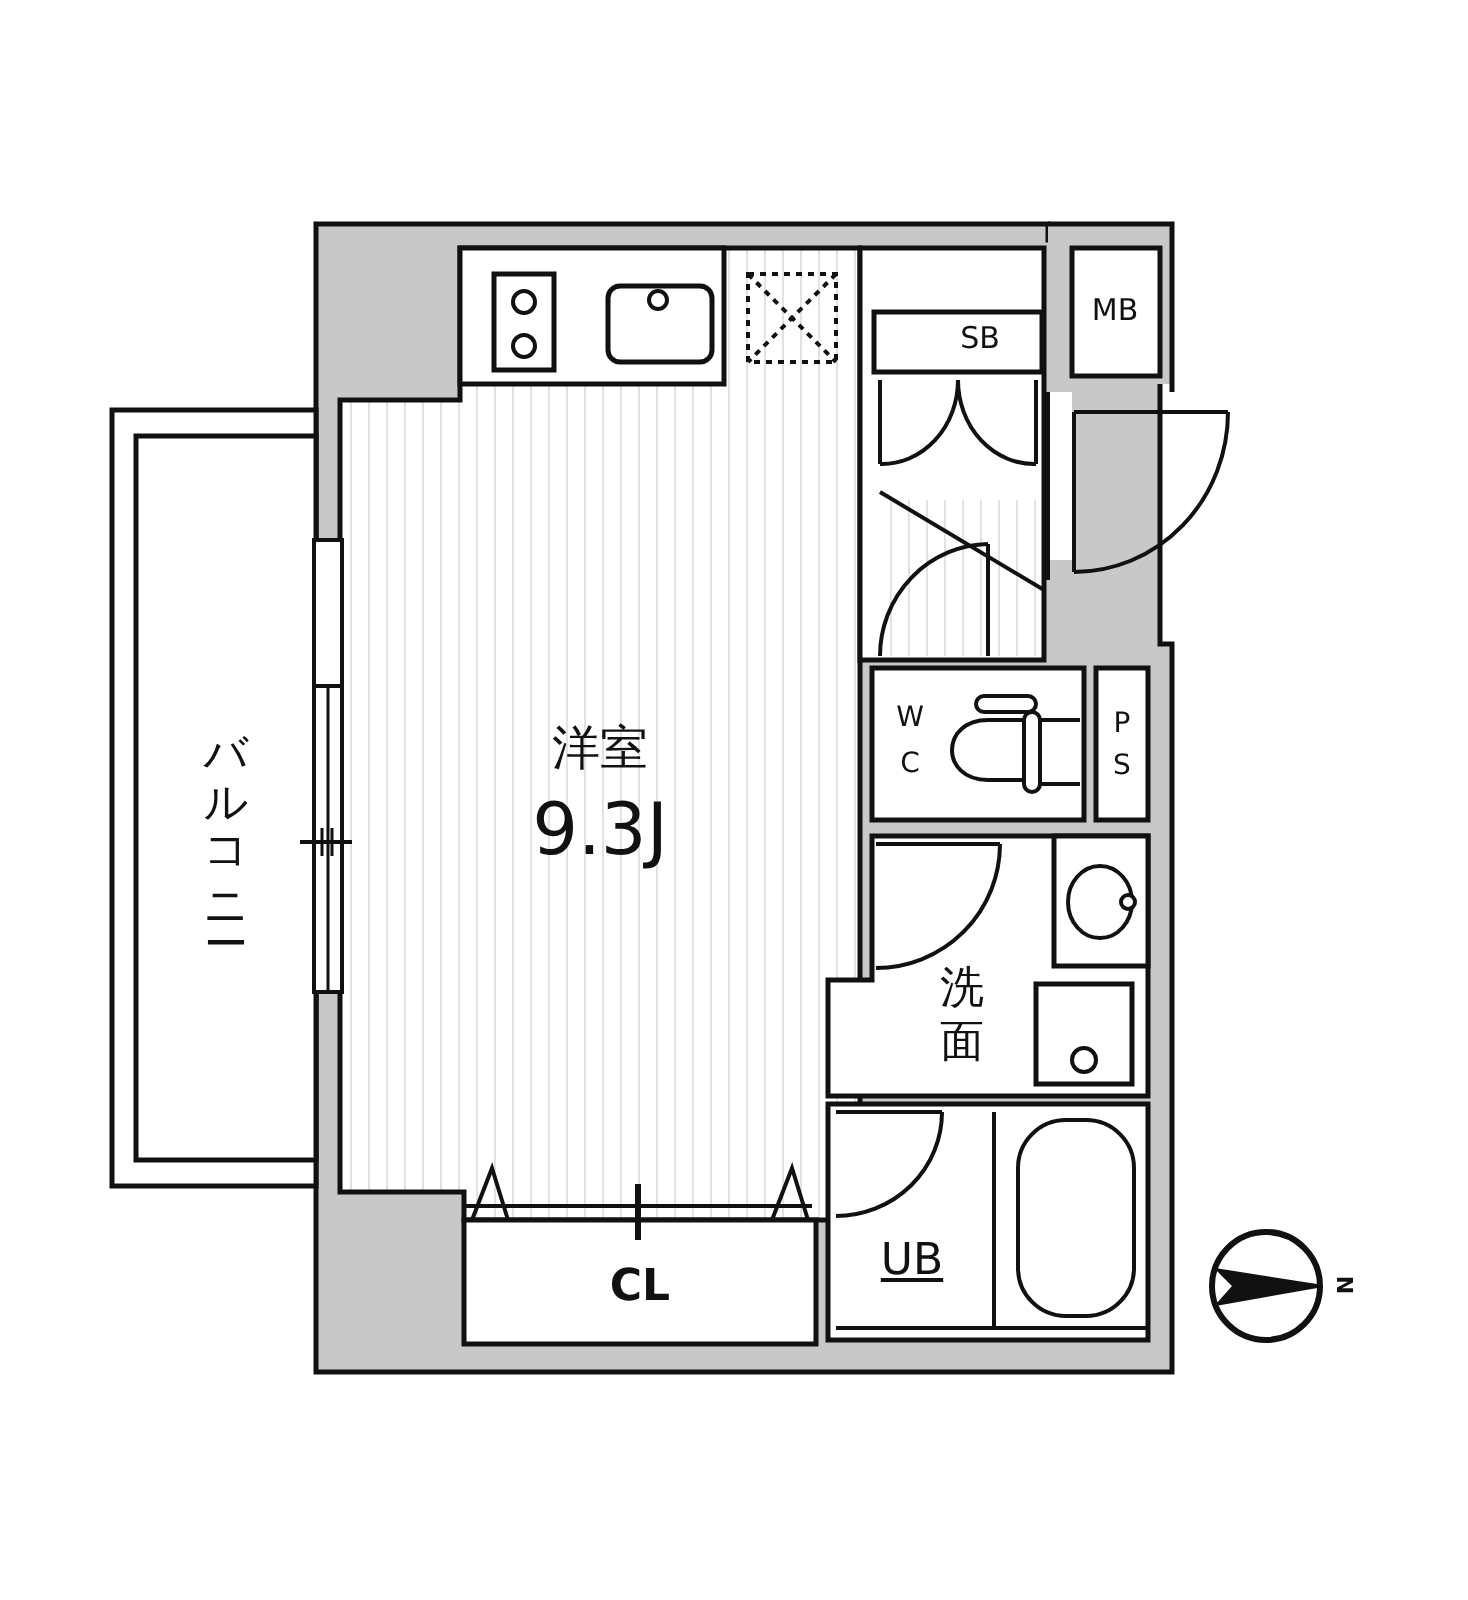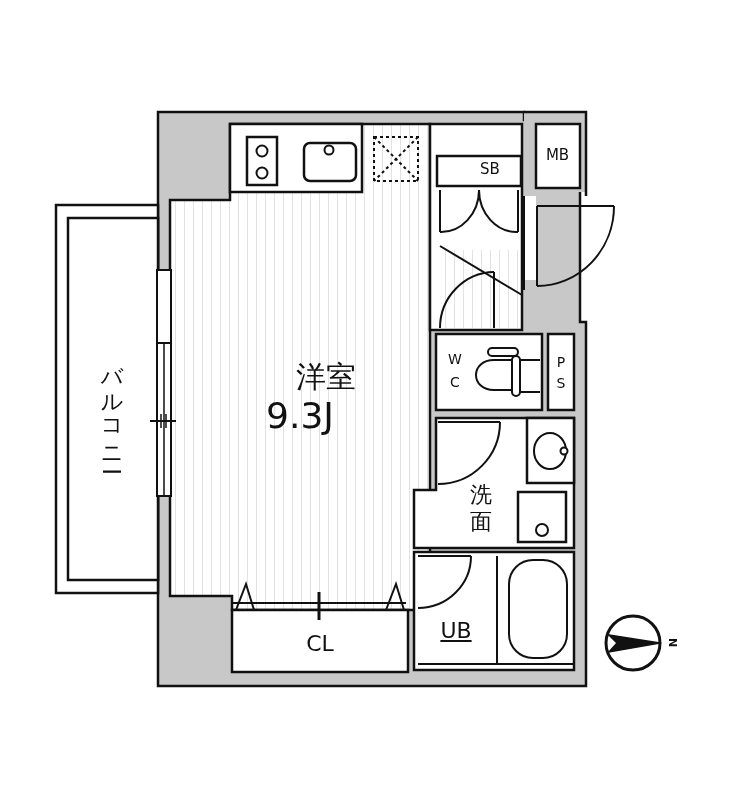--- a/index.html
+++ b/index.html
@@ -143,26 +143,26 @@
     <path d="M236,610 L246,584 L254,610" fill="none" stroke="#111" stroke-width="2"></path>
     <path d="M386,610 L396,584 L404,610" fill="none" stroke="#111" stroke-width="2"></path>
   </g>
 
   <g>
     <circle cx="633" cy="643" r="27" fill="#fff" stroke="#111" stroke-width="3"></circle>
     <path d="M609,635 L660,643 L609,652 L617,643 Z" fill="#111" stroke="#111" stroke-width="1.5"></path>
   </g>
 </svg>
 
-<div class="lbl" style="left:258px; top:362px; width:84px; font-size:30px;padding-left:26px;">洋室</div>
+<div class="lbl" style="left:258px; top:362px; width:84px; font-size:24px;">洋室</div>
 <div class="lbl" style="left:258px; top:398px; width:84px; font-size:36px;">9.3J</div>
 
 <div class="lbl vert" style="left:101px; top:352px; font-size:22px;">バルコニー</div>
 
-<div class="lbl" style="left:282px; top:633px; width:76px; font-size:22px;">CL</div>
+<div class="lbl" style="left:282px; top:633px; width:76px; font-size:22px;font-weight:bold;">CL</div>
 
 <div class="lbl" style="left:440px; top:162px; width:100px; font-size:15px;">SB</div>
 
 <div class="lbl" style="left:536px; top:148px; width:43px; font-size:15px;">MB</div>
 
 <div class="lbl" style="left:446px; top:352px; width:18px; font-size:14px;">W</div>
 <div class="lbl" style="left:446px; top:375px; width:18px; font-size:14px;">C</div>
 
 <div class="lbl" style="left:552px; top:355px; width:18px; font-size:14px;">P</div>
 <div class="lbl" style="left:552px; top:376px; width:18px; font-size:14px;">S</div>

